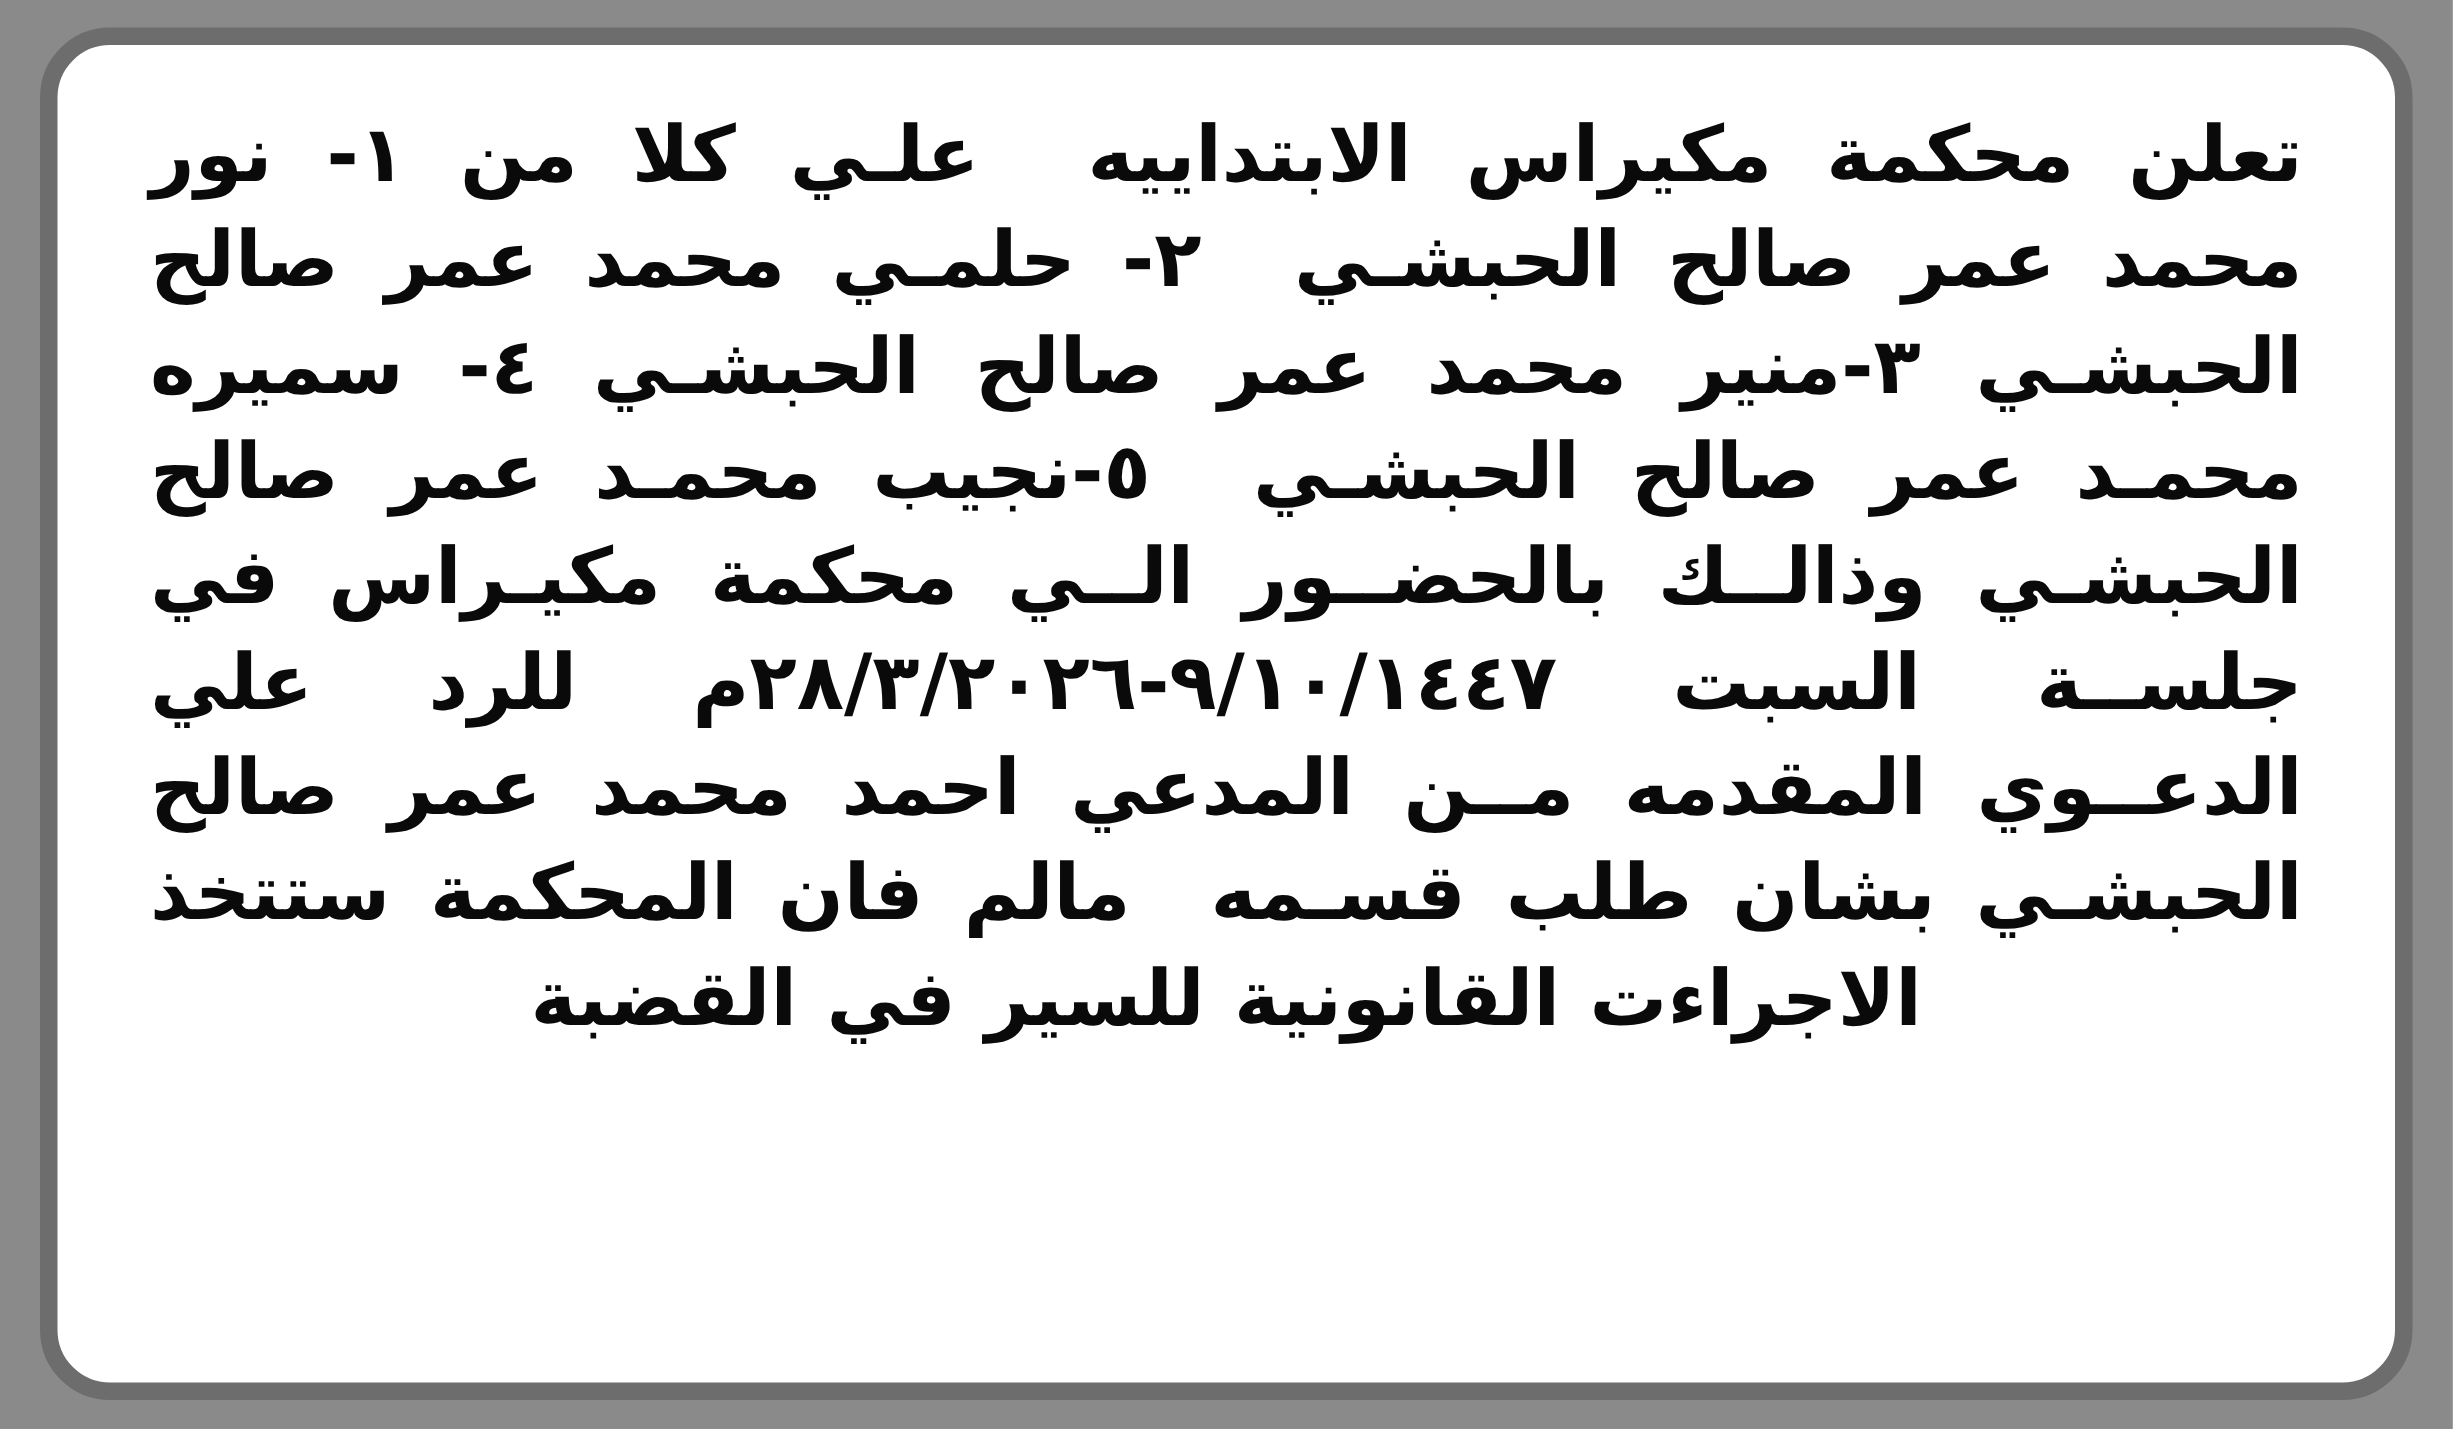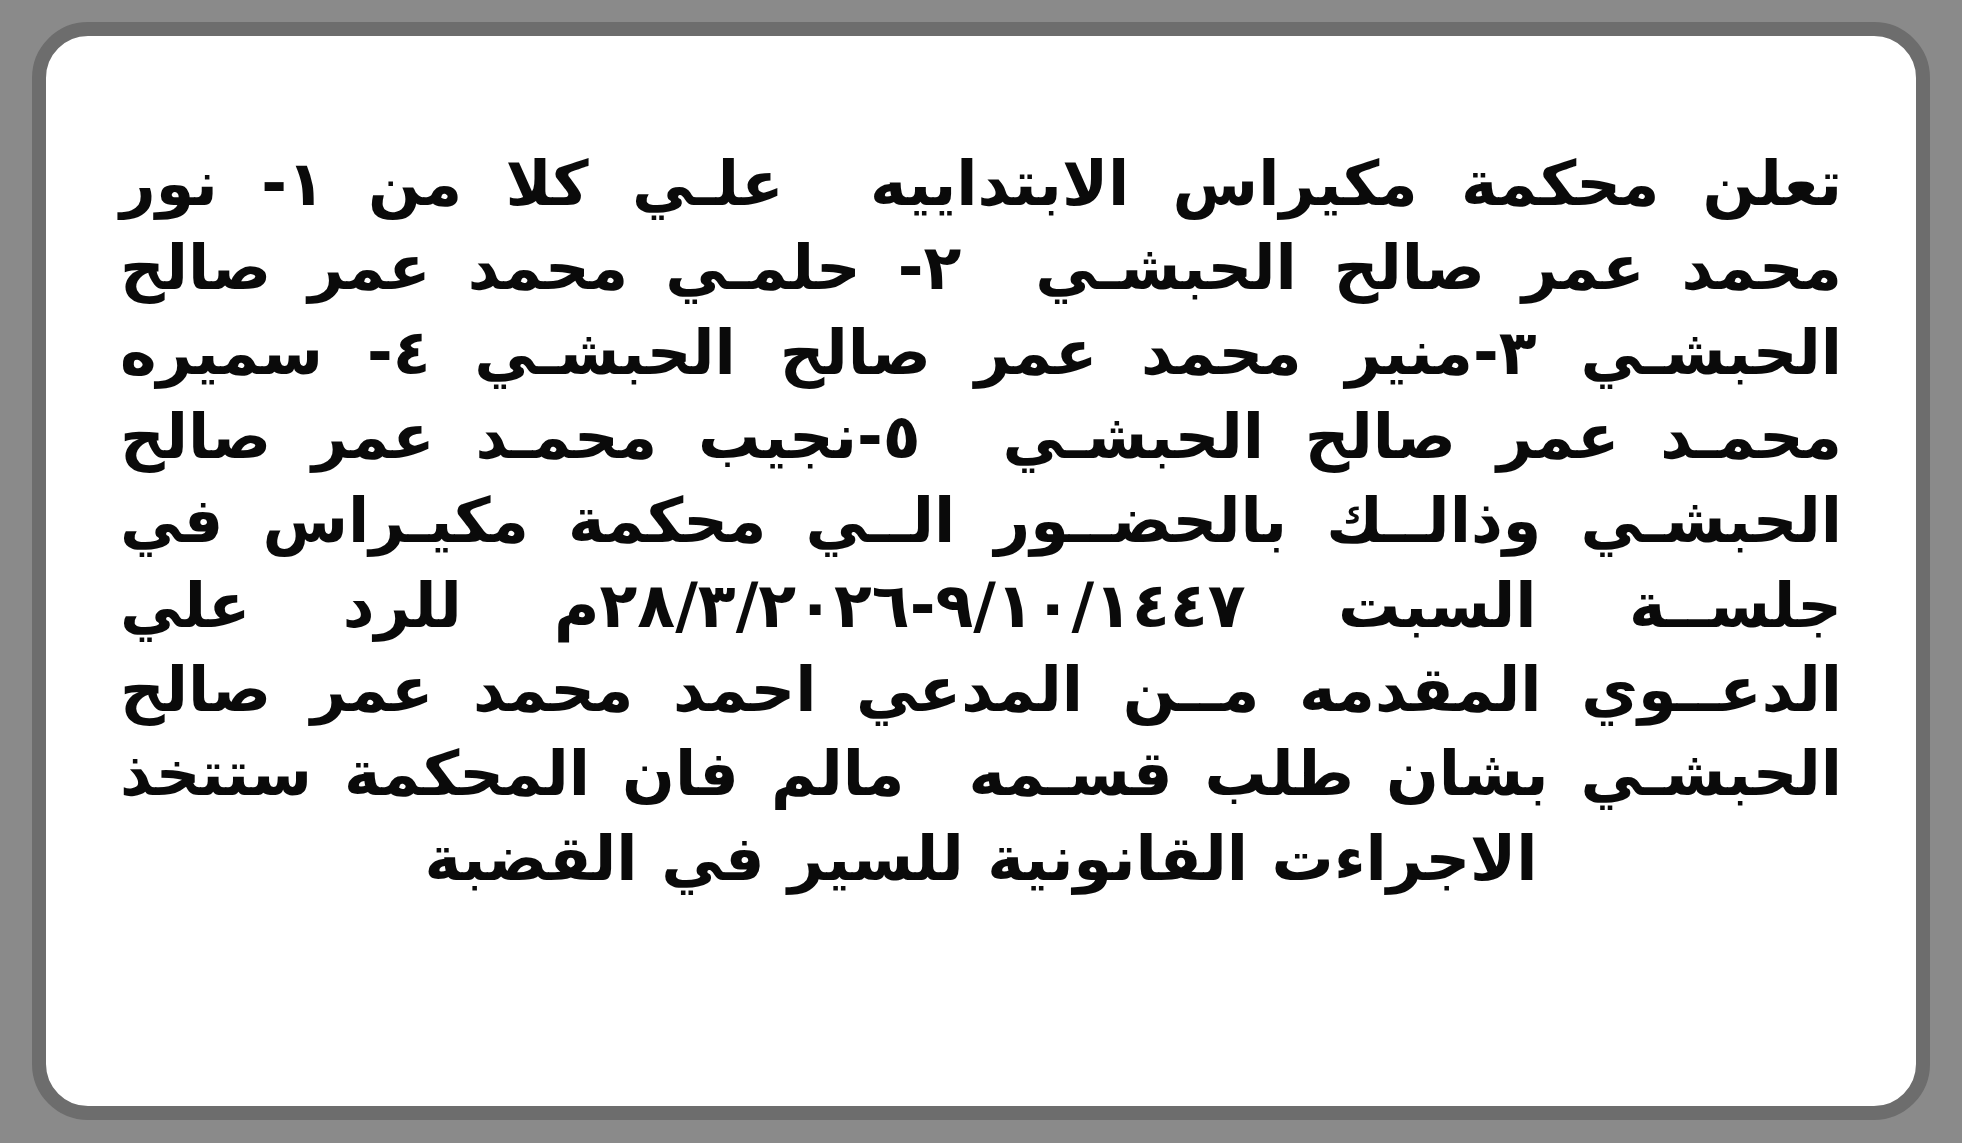--- a/index.html
+++ b/index.html
@@ -29,21 +29,21 @@
     box-sizing: border-box;
     background: #ffffff;
     border: 14px solid #6d6d6d;
     border-radius: 56px;
     overflow: hidden;
   }
   .notice-body {
     box-sizing: border-box;
     width: 100%;
     height: 100%;
-    padding: 106px 74px 40px 74px;
+    padding: 46px 74px 40px 74px;
     display: block;
     border-radius: 27px;
   }
   .notice-text {
     direction: rtl;
     text-align: justify;
     text-align-last: center;
     font-family: "DejaVu Sans", sans-serif;
     font-weight: 700;
     font-size: 62px;

